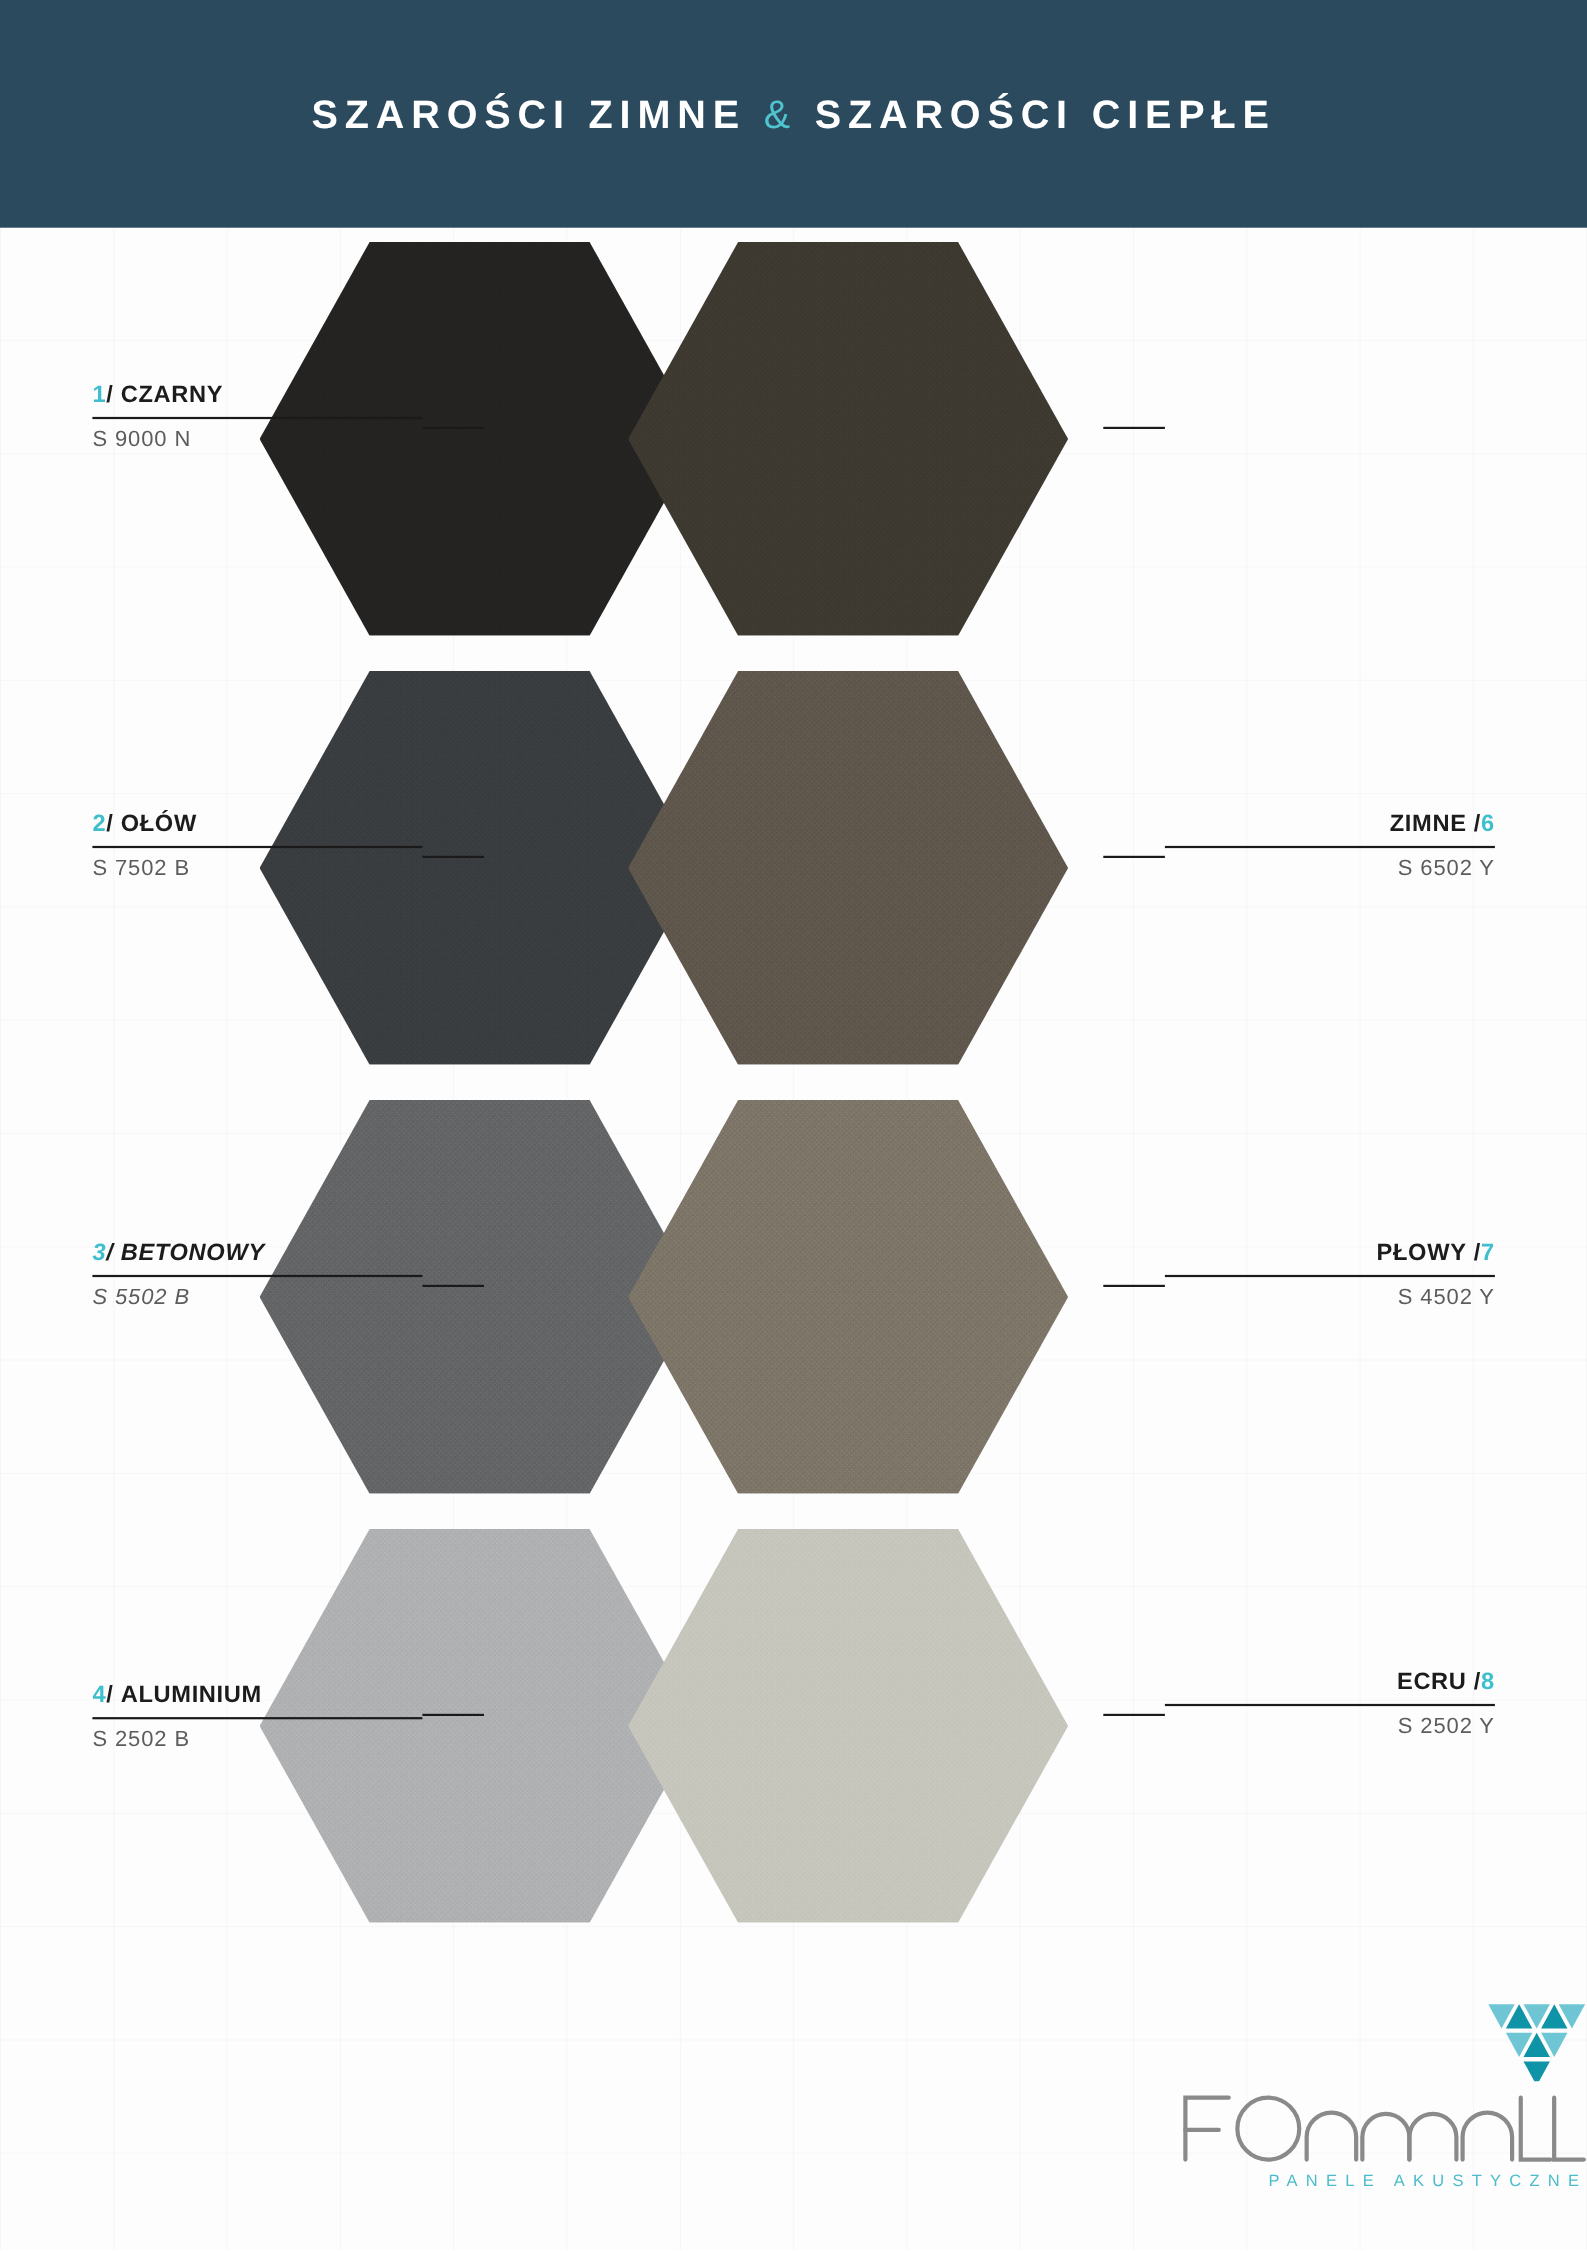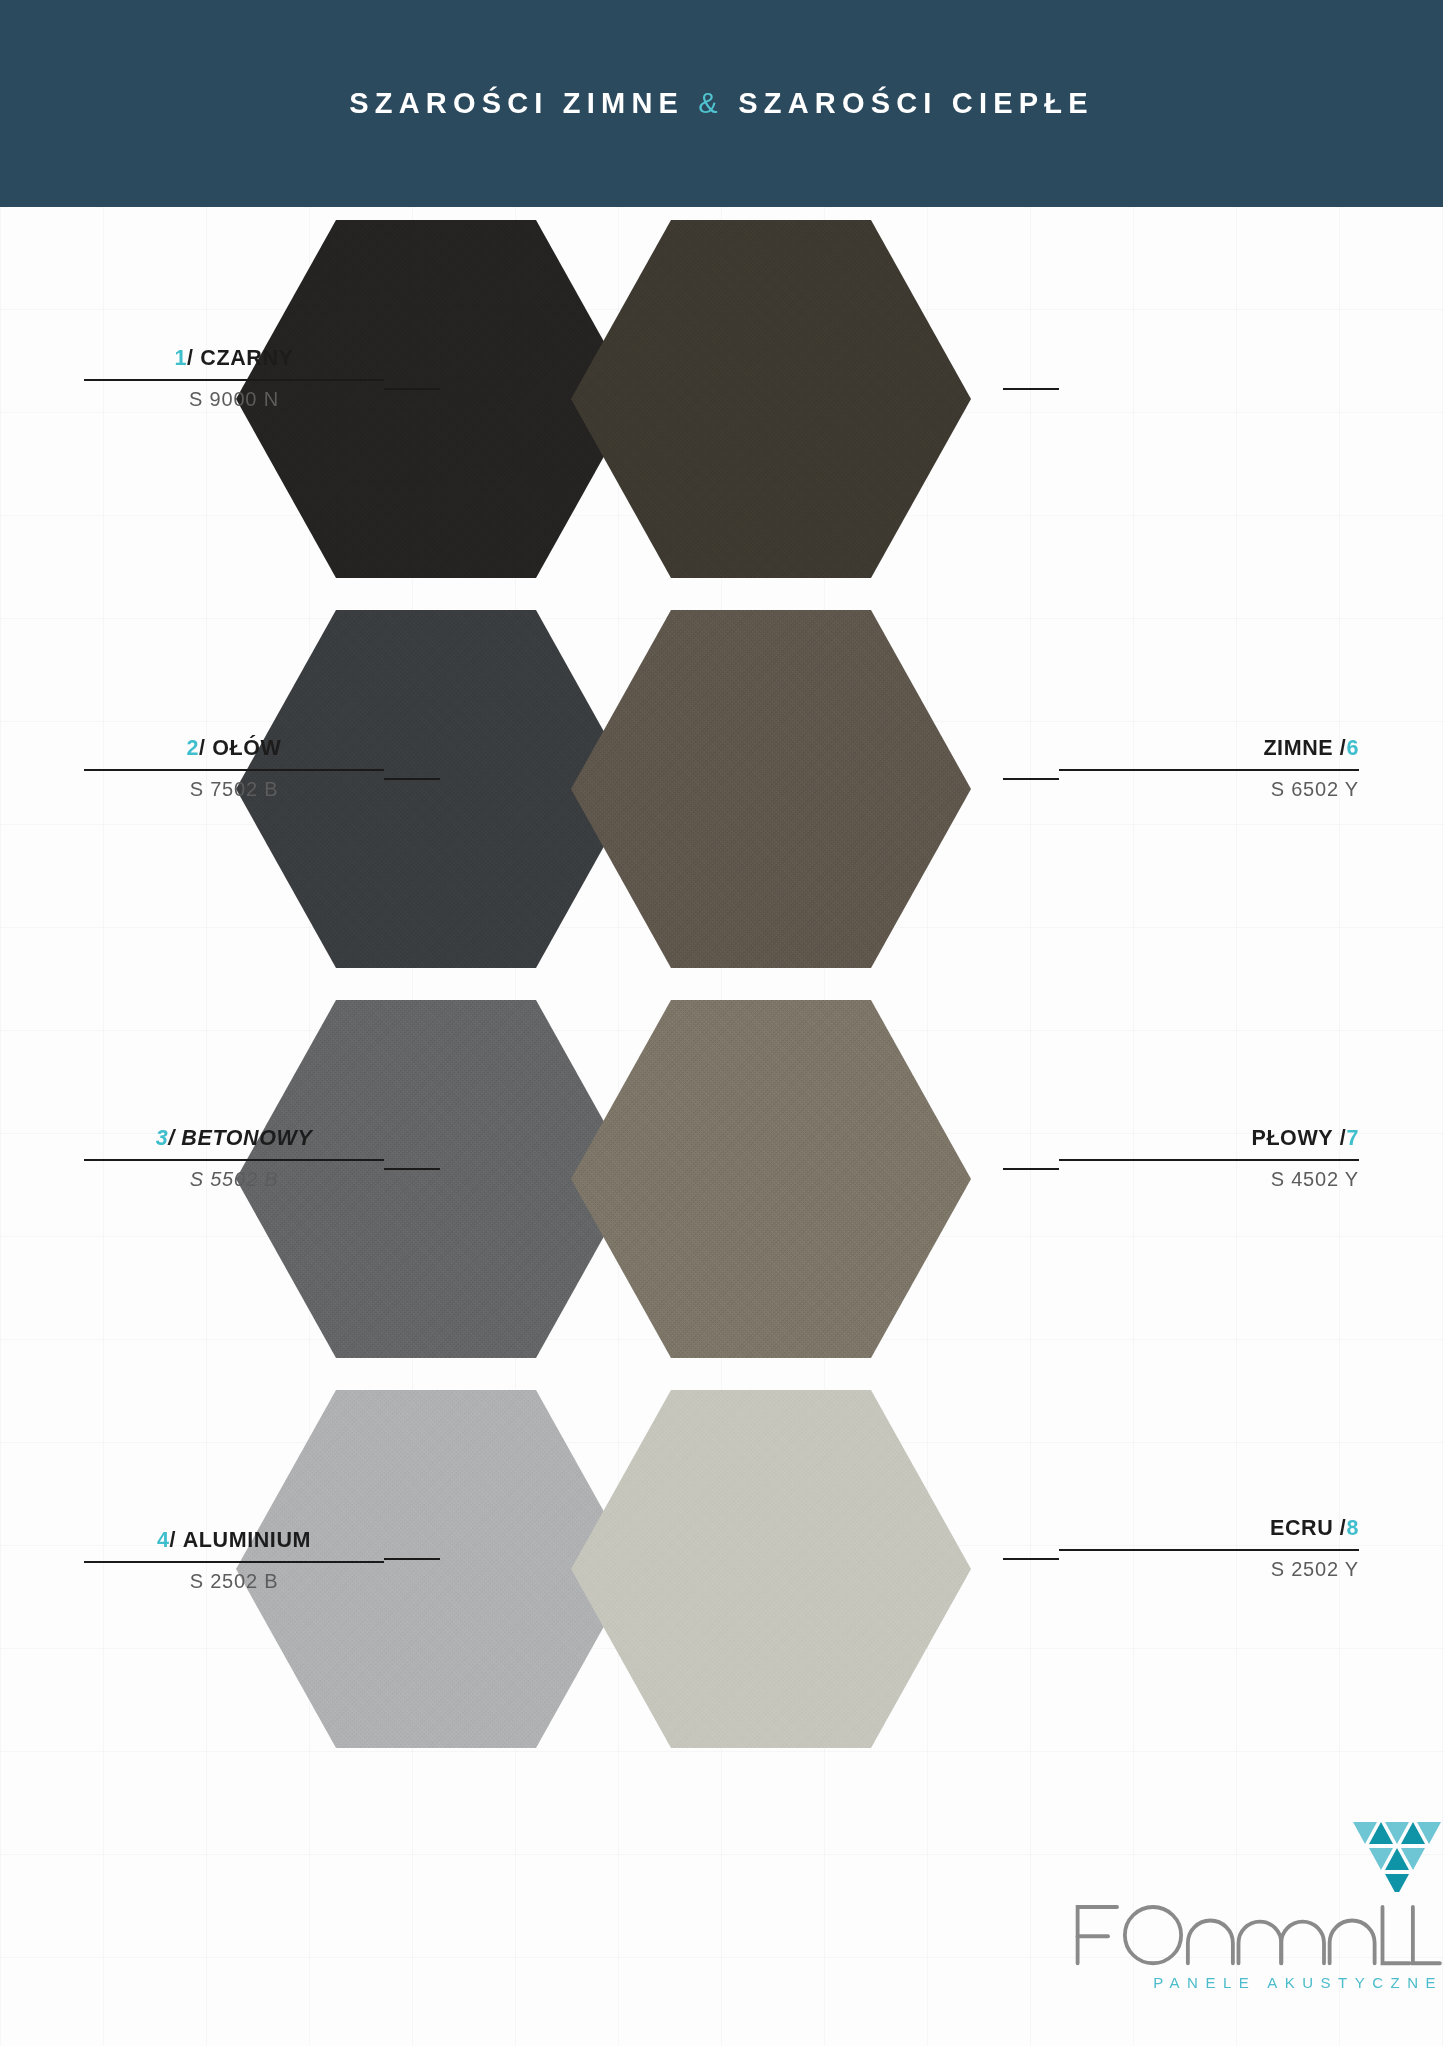--- a/index.html
+++ b/index.html
@@ -32,21 +32,21 @@
     width: 1443px;
     height: 207px;
     background: #2c4a5e;
     display: flex;
     align-items: center;
     justify-content: center;
     z-index: 5;
   }
   .header-title {
     color: #ffffff;
-    font-size: 29px;
+    font-size: 36px;
     font-weight: 700;
     letter-spacing: 6.2px;
     white-space: nowrap;
     font-family: "Liberation Sans", sans-serif;
   }
   .header-amp {
     color: #4fc3cf;
     font-weight: 400;
     letter-spacing: 6.2px;
   }
@@ -104,21 +104,21 @@
     opacity: .85;
     pointer-events: none;
   }
 
   
   .label {
     position: absolute;
     width: 300px;
     height: 108px;
   }
-  .label.left  { left: 84px; text-align: center; }
+  .label.left  { left: 84px; text-align: left; }
   .label.right { left: 1059px; text-align: right; }
 
   .label-name {
     font-size: 21.5px;
     font-weight: 700;
     color: #1c1c1c;
     letter-spacing: 0.6px;
     line-height: 30px;
     white-space: nowrap;
     font-family: "Liberation Sans", sans-serif;

